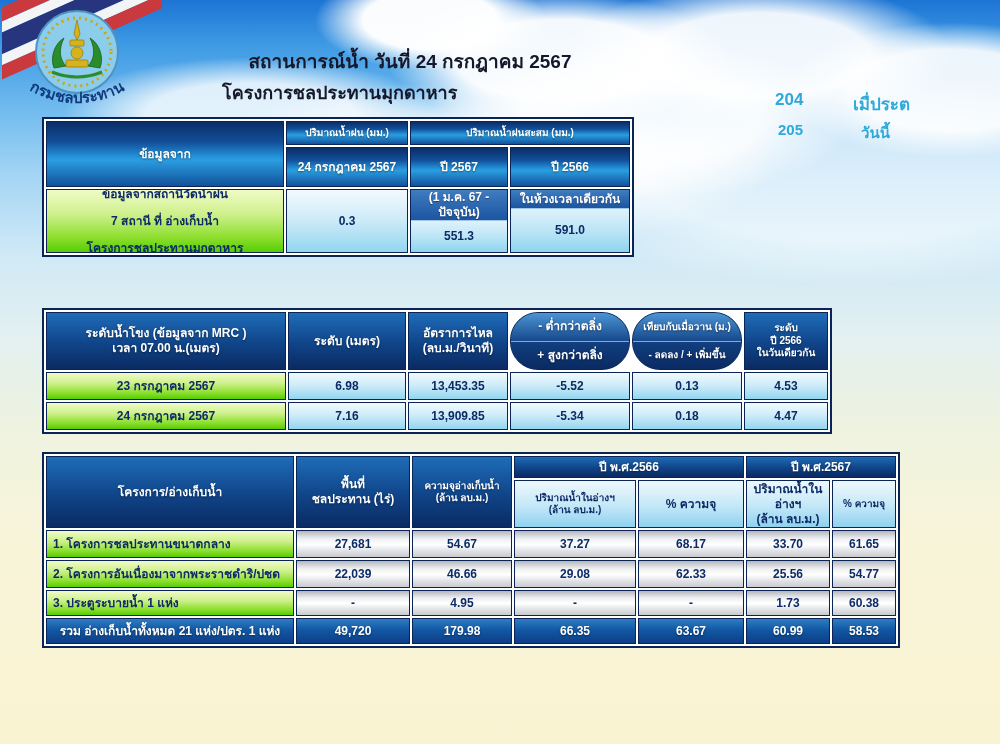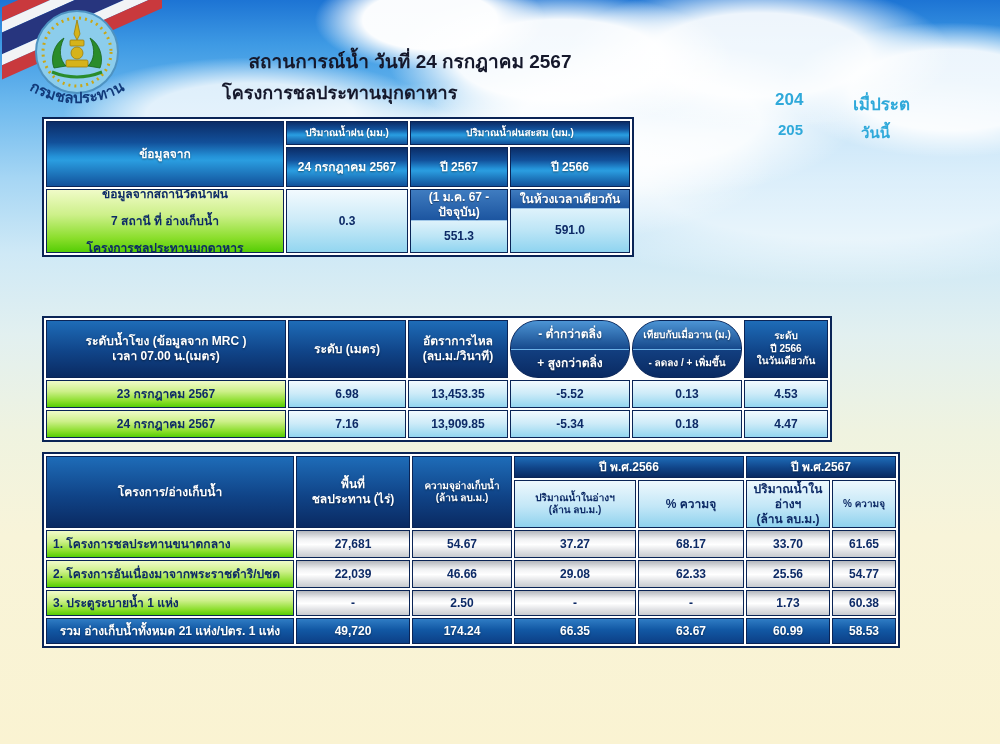--- a/index.html
+++ b/index.html
@@ -83,21 +83,21 @@
   .subband{
     width:100%;flex:0 0 18px;display:flex;align-items:center;justify-content:center;
     background:linear-gradient(180deg,#3f7cc0,#1c55a0);color:#fff;font-size:12px;
     text-shadow:0 1px 1px rgba(0,0,0,.4);border-bottom:1px solid #9fc6e8;
   }
   .subval{flex:1;width:100%;display:flex;align-items:center;justify-content:center;
     background:linear-gradient(180deg,#def2fb 0%,#bce5f6 50%,#8fd4f0 100%);}
   .nopad{padding:0;}
 
   
-  #mekong-table{left:42px;top:316px;grid-template-columns:240px 118px 100px 120px 110px 84px;grid-template-rows:58px 28px 28px;}
+  #mekong-table{left:42px;top:308px;grid-template-columns:240px 118px 100px 120px 110px 84px;grid-template-rows:58px 28px 28px;}
   .split{padding:0;border-radius:28px;}
   .split .half{width:100%;flex:1;display:flex;align-items:center;justify-content:center;}
   .split .half.top{background:linear-gradient(180deg,#4c94d4,#16498c);border-bottom:1px solid #6db3e8;}
   .split .half.bot{background:linear-gradient(180deg,#123f80,#0a2a62);}
   .fs11{font-size:10px;}
   .fs10{font-size:12px;}
 
   
   #reservoir-table{left:42px;top:452px;grid-template-columns:248px 114px 100px 122px 106px 84px 64px;grid-template-rows:22px 48px 28px 28px 26px 26px;}
   #reservoir-table .span2r{grid-row:1/3;}
@@ -259,27 +259,27 @@
     <div class="cell green left">2. โครงการอันเนื่องมาจากพระราชดำริ/ปชด</div>
     <div class="cell silver">22,039</div>
     <div class="cell silver">46.66</div>
     <div class="cell silver">29.08</div>
     <div class="cell silver">62.33</div>
     <div class="cell silver">25.56</div>
     <div class="cell silver">54.77</div>
 
     <div class="cell green left">3. ประตูระบายน้ำ 1 แห่ง</div>
     <div class="cell silver">-</div>
-    <div class="cell silver">2.50</div>
+    <div class="cell silver">4.95</div>
     <div class="cell silver">-</div>
     <div class="cell silver">-</div>
     <div class="cell silver">1.73</div>
     <div class="cell silver">60.38</div>
 
     <div class="cell totalrow">รวม อ่างเก็บน้ำทั้งหมด 21 แห่ง/ปตร. 1 แห่ง</div>
     <div class="cell totalrow">49,720</div>
-    <div class="cell totalrow">174.24</div>
+    <div class="cell totalrow">179.98</div>
     <div class="cell totalrow">66.35</div>
     <div class="cell totalrow">63.67</div>
     <div class="cell totalrow">60.99</div>
     <div class="cell totalrow">58.53</div>
   </div>
 </div>
 
 </body></html>

